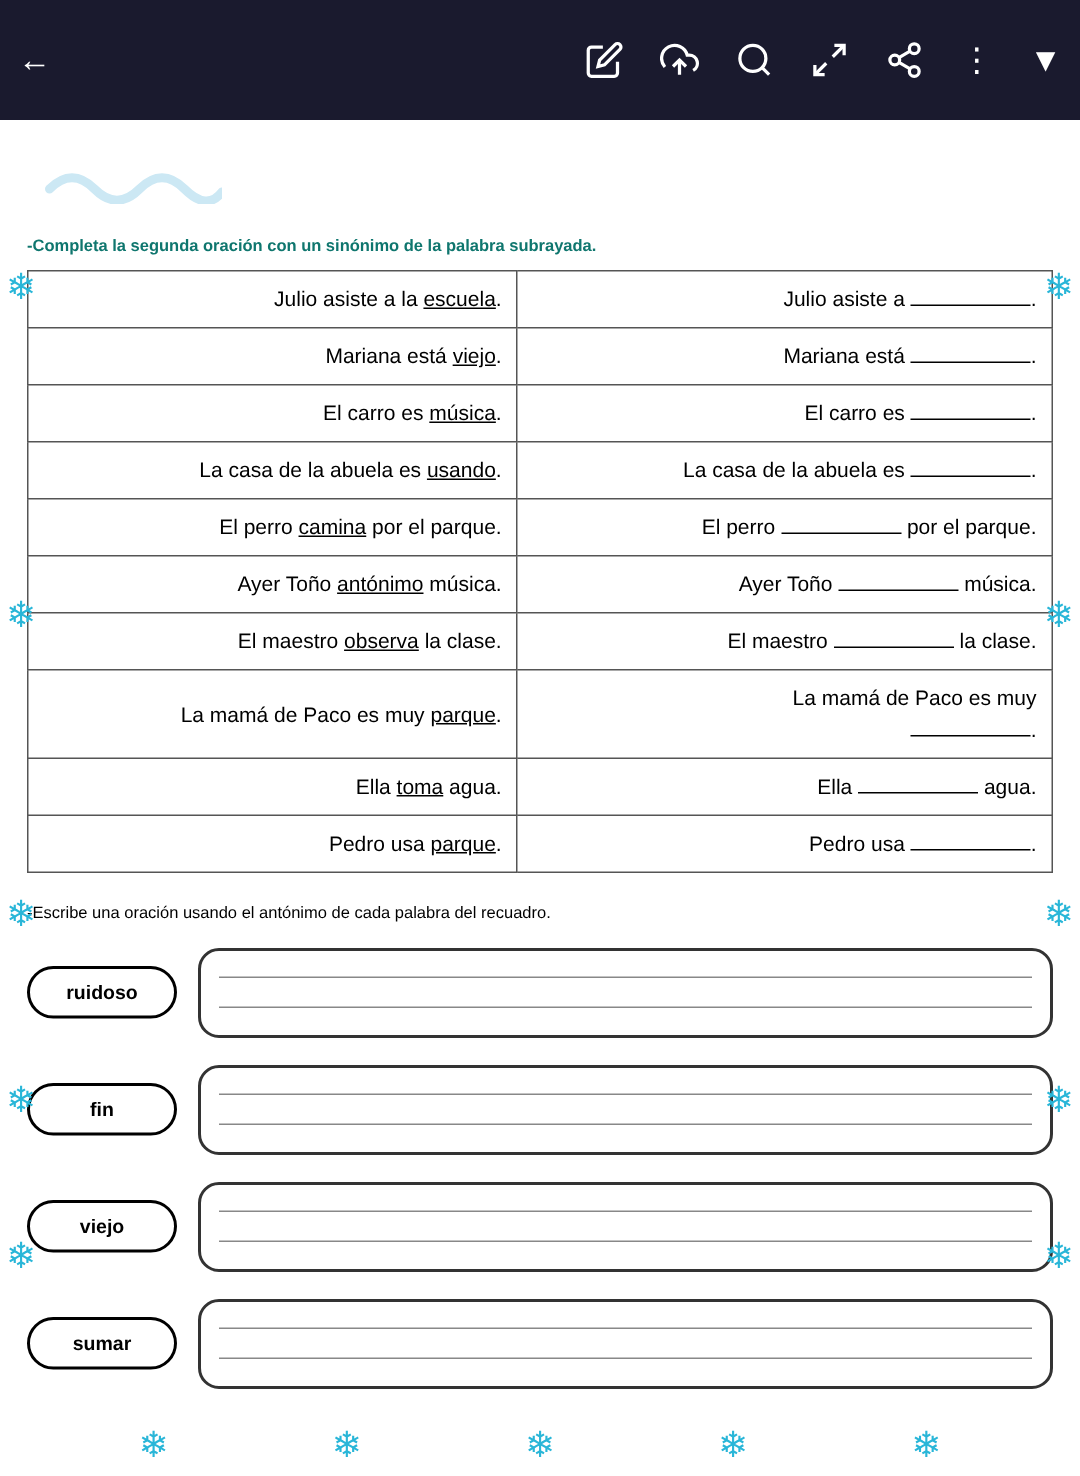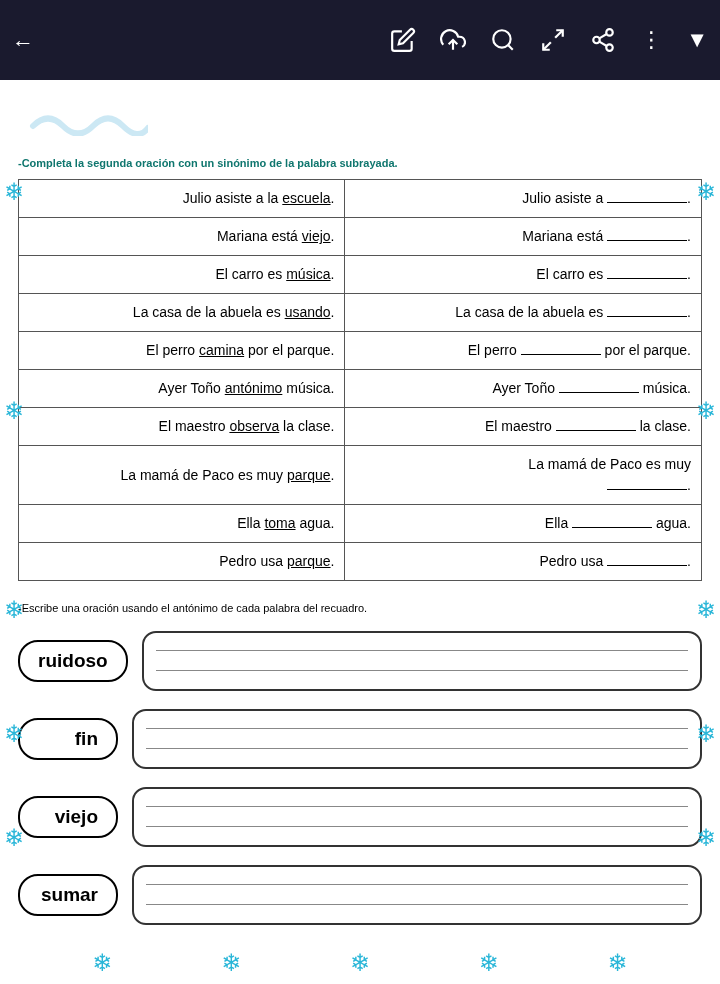--- a/index.html
+++ b/index.html
@@ -135,24 +135,24 @@
     .word-row {
       display: flex;
       align-items: center;
       margin-bottom: 18px;
       gap: 14px;
     }
     .word-box {
       border: 2.5px solid #000;
       border-radius: 20px;
       padding: 8px 18px;
-      font-size: 19px;
+      font-size: 13px;
       font-weight: bold;
       min-width: 100px;
-      text-align: right;
+      text-align: center;
       background: #fff;
       white-space: nowrap;
     }
     .input-area {
       flex: 1;
       border: 2.5px solid #333;
       border-radius: 14px;
       padding: 8px 12px;
       min-height: 60px;
       display: flex;

